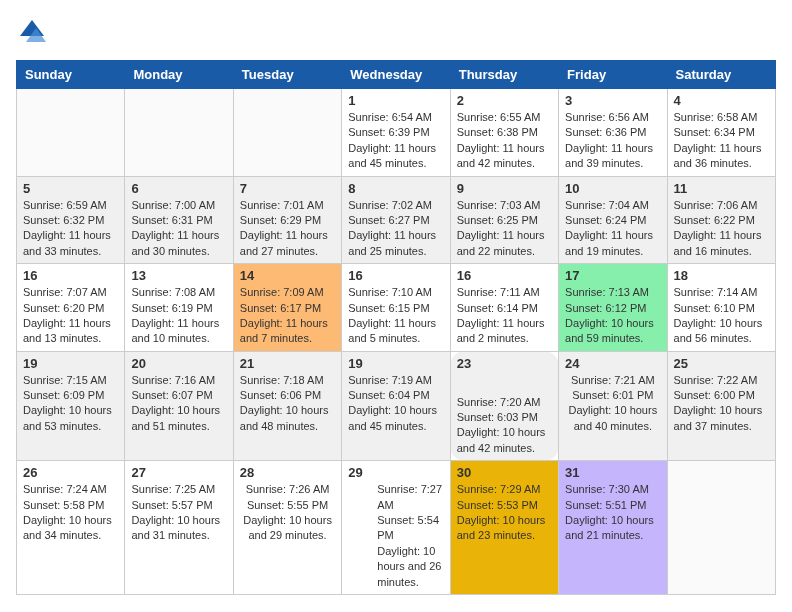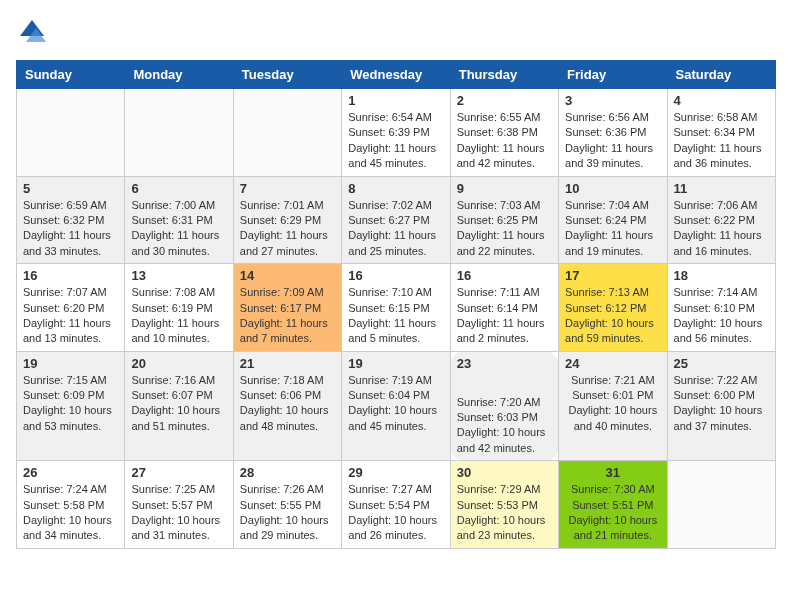--- a/index.html
+++ b/index.html
@@ -228,21 +228,21 @@
           <div class="day-info" style="white-space: pre-line;">Sunrise: 7:10 AM
 Sunset: 6:15 PM
 Daylight: 11 hours and 5 minutes.</div>
         </td>
         <td style="background-color: rgb(255, 255, 255);">
           <span class="day-number">16</span>
           <div class="day-info" style="white-space: pre-line;">Sunrise: 7:11 AM
 Sunset: 6:14 PM
 Daylight: 11 hours and 2 minutes.</div>
         </td>
-        <td style="background-color: #fde047; margin-top: 41px;">
+        <td style="background-color: #86efac; margin-top: 41px;">
           <span class="day-number">17</span>
           <div class="day-info" style="white-space: pre-line;">Sunrise: 7:13 AM
 Sunset: 6:12 PM
 Daylight: 10 hours and 59 minutes.</div>
         </td>
         <td style="background-color: rgb(255, 255, 255);">
           <span class="day-number">18</span>
           <div class="day-info" style="white-space: pre-line;">Sunrise: 7:14 AM
 Sunset: 6:10 PM
 Daylight: 10 hours and 56 minutes.</div>
@@ -300,37 +300,37 @@
 Daylight: 10 hours and 34 minutes.</div>
         </td>
         <td style="background-color: rgb(255, 255, 255);">
           <span class="day-number">27</span>
           <div class="day-info" style="white-space: pre-line;">Sunrise: 7:25 AM
 Sunset: 5:57 PM
 Daylight: 10 hours and 31 minutes.</div>
         </td>
         <td style="background-color: rgb(255, 255, 255);">
           <span class="day-number">28</span>
-          <div class="day-info" style="white-space: pre-line;">Sunrise: 7:26 AM
+          <div class="day-info" style="white-space: pre-line; text-align: center;">Sunrise: 7:26 AM
 Sunset: 5:55 PM
 Daylight: 10 hours and 29 minutes.</div>
         </td>
         <td style="background-color: rgb(255, 255, 255);">
           <span class="day-number">29</span>
-          <div class="day-info" style="white-space: pre-line;">Sunrise: 7:27 AM
+          <div class="day-info" style="white-space: pre-line; margin-left: 29px;">Sunrise: 7:27 AM
 Sunset: 5:54 PM
 Daylight: 10 hours and 26 minutes.</div>
         </td>
-        <td style="background-color: #fef9c3;">
+        <td style="background-color: #eab308;">
           <span class="day-number">30</span>
           <div class="day-info" style="white-space: pre-line;">Sunrise: 7:29 AM
 Sunset: 5:53 PM
 Daylight: 10 hours and 23 minutes.</div>
         </td>
-        <td style="background-color: #84cc16; text-align: center;">
+        <td style="background-color: #c4b5fd;">
           <span class="day-number">31</span>
           <div class="day-info" style="white-space: pre-line;">Sunrise: 7:30 AM
 Sunset: 5:51 PM
 Daylight: 10 hours and 21 minutes.</div>
         </td>
         <td class="empty" style="background-color: rgb(250, 250, 250);"></td>
       </tr>
     </tbody>
 </table>
 

